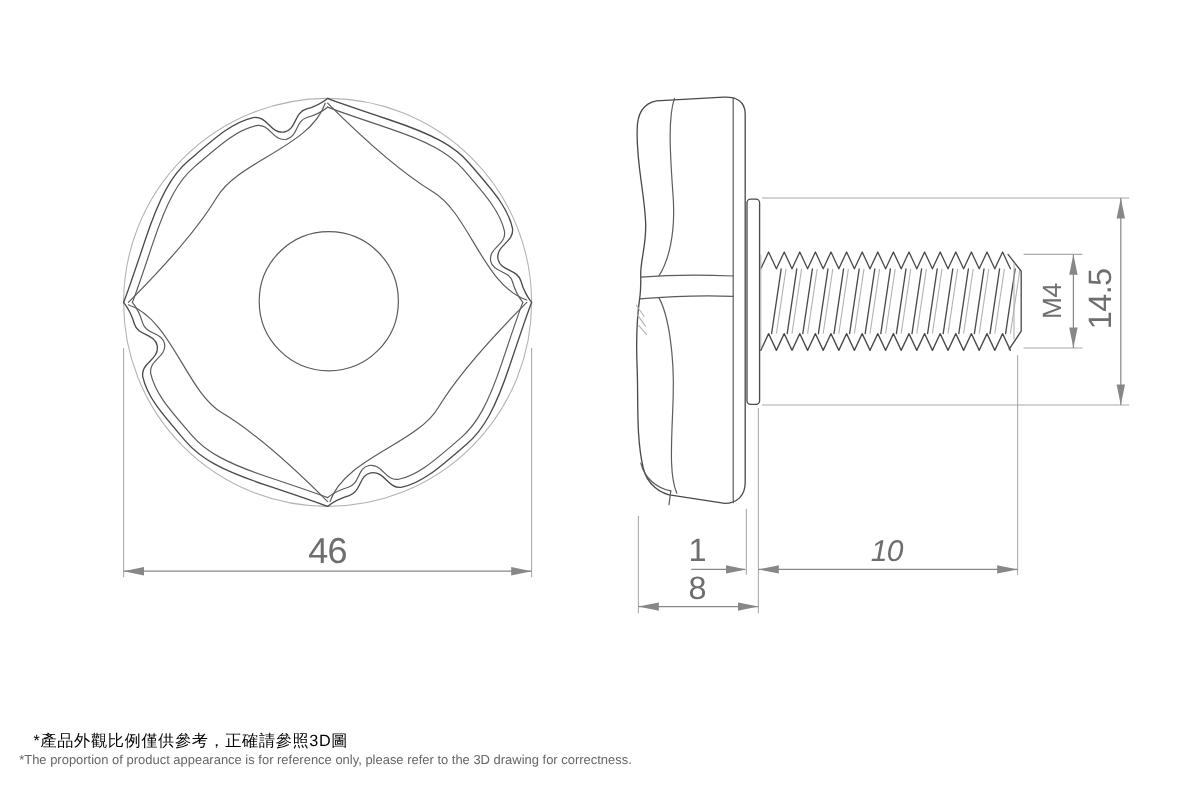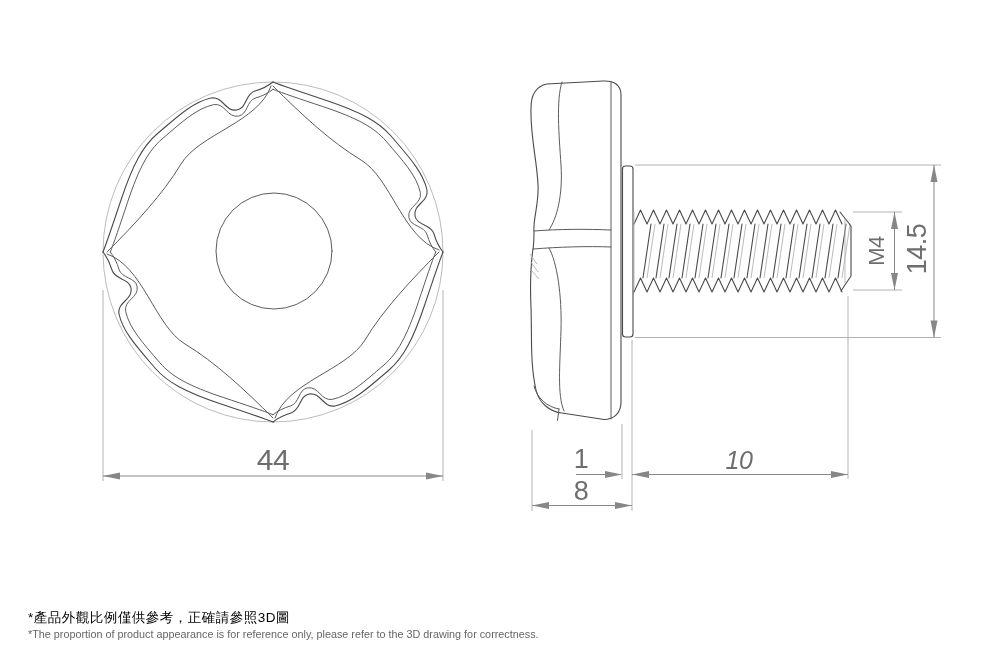--- a/index.html
+++ b/index.html
@@ -26,21 +26,21 @@
     font-weight:300;color:#6e6e6e;white-space:nowrap;letter-spacing:-0.5px;
   }
   .dimlab.rot{transform:translate(-50%,-50%) rotate(-90deg);}
   .lab-27{left:273px;top:460px;font-size:30px;}
   .lab-1{left:581px;top:459px;font-size:27px;}
   .lab-10{left:739px;top:460px;font-size:25px;font-style:italic;}
   .lab-8{left:581px;top:491px;font-size:27px;}
   .lab-m4{left:877px;top:251px;font-size:22px;}
   .lab-145{left:917px;top:249px;font-size:27px;}
   .note-zh{position:absolute;left:28px;top:609px;font-size:13.5px;color:#000000;letter-spacing:0.5px;}
-  .note-en{position:absolute;left:28px;top:628px;font-size:10.8px;color:#666666;}
+  .note-en{position:absolute;left:16px;top:628px;font-size:10.8px;color:#666666;}
   .logo{position:absolute;left:882px;top:601px;width:110px;}
   .logo-mark{font-size:31px;font-weight:800;letter-spacing:-1px;line-height:1;transform:scaleY(1.02);}
   .logo-u{color:var(--logo_pink,#e5175a);}
   .logo-jen{color:var(--logo_green,#27a14b);}
   .logo-tag{font-size:8px;font-weight:700;letter-spacing:0.1px;margin-top:1px;white-space:nowrap;color:var(--tagline_green,#1f7a40);}
   .tag-i{color:var(--logo_pink,#e5175a);}
   .tag-w{margin-right:3px;}
 </style>
 </head>
 <body>
@@ -182,21 +182,21 @@
       <use href="#ah" class="c-arrow" transform="translate(532,505.5) rotate(180)"></use>
       <use href="#ah" class="c-arrow" transform="translate(632,505.5)"></use>
       <use href="#ah" class="c-arrow" transform="translate(934,165) rotate(-90)"></use>
       <use href="#ah" class="c-arrow" transform="translate(934,337.5) rotate(90)"></use>
       <use href="#ah" class="c-arrow" transform="translate(894.5,212) rotate(-90)"></use>
       <use href="#ah" class="c-arrow" transform="translate(894.5,290) rotate(90)"></use>
     </g>
   </svg>
 
 
-  <div class="dimlab lab-27">44</div>
+  <div class="dimlab lab-27">46</div>
   <div class="dimlab lab-1">1</div>
   <div class="dimlab lab-10">10</div>
   <div class="dimlab lab-8">8</div>
   <div class="dimlab rot lab-m4">M4</div>
   <div class="dimlab rot lab-145">14.5</div>
 
   <div class="note-zh">*產品外觀比例僅供參考，正確請參照3D圖</div>
   <div class="note-en">*The proportion of product appearance is for reference only, please refer to the 3D drawing for correctness.</div>
 
 

